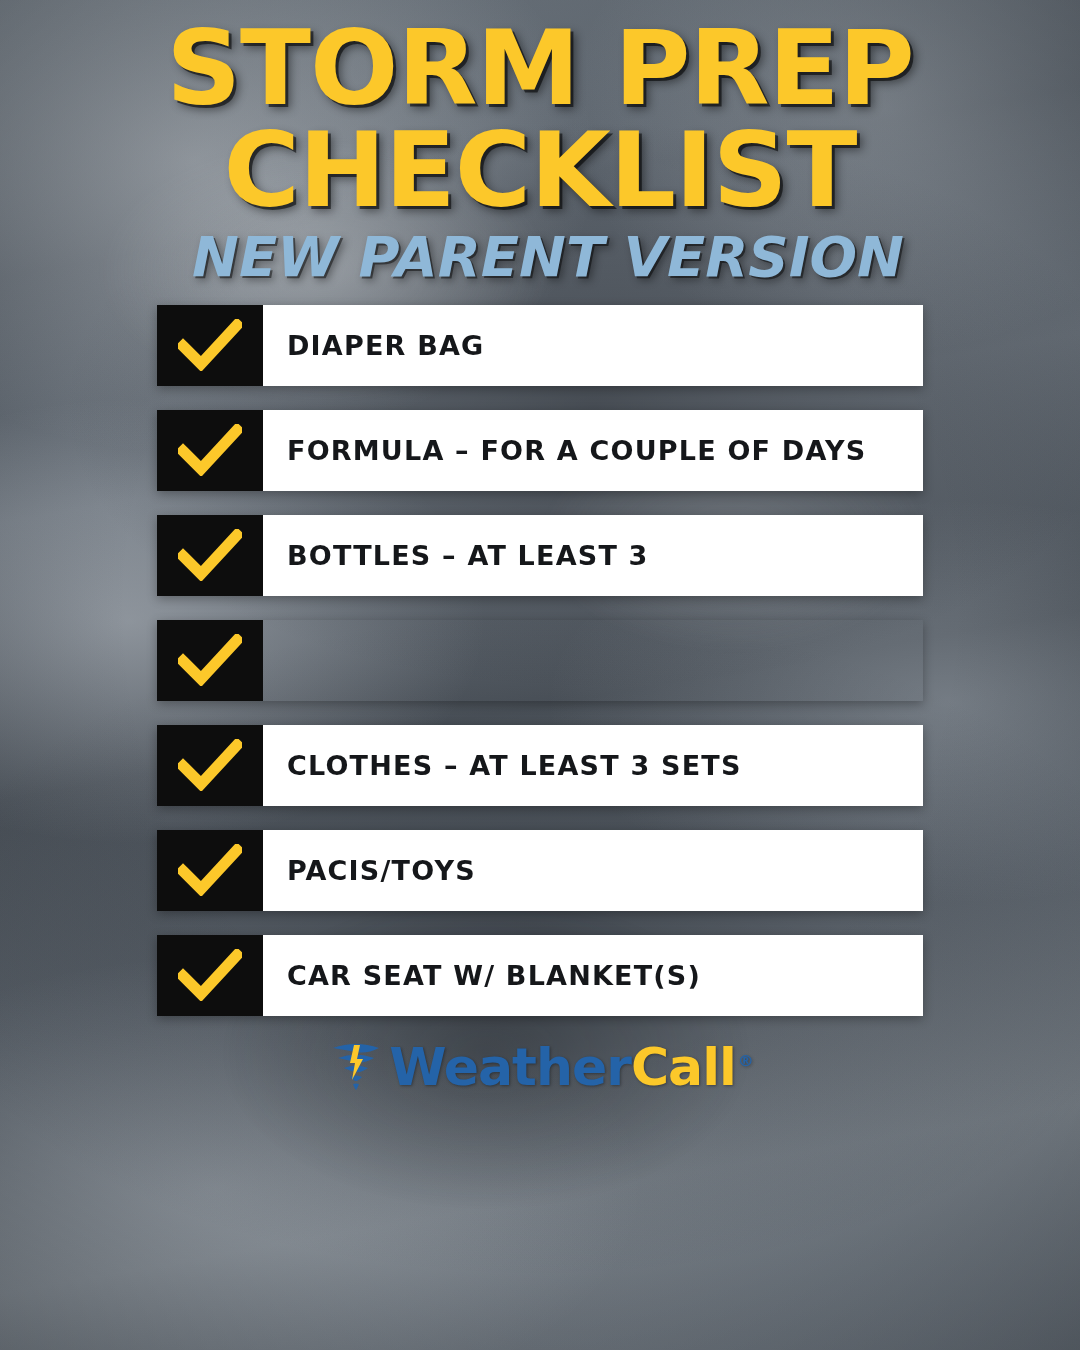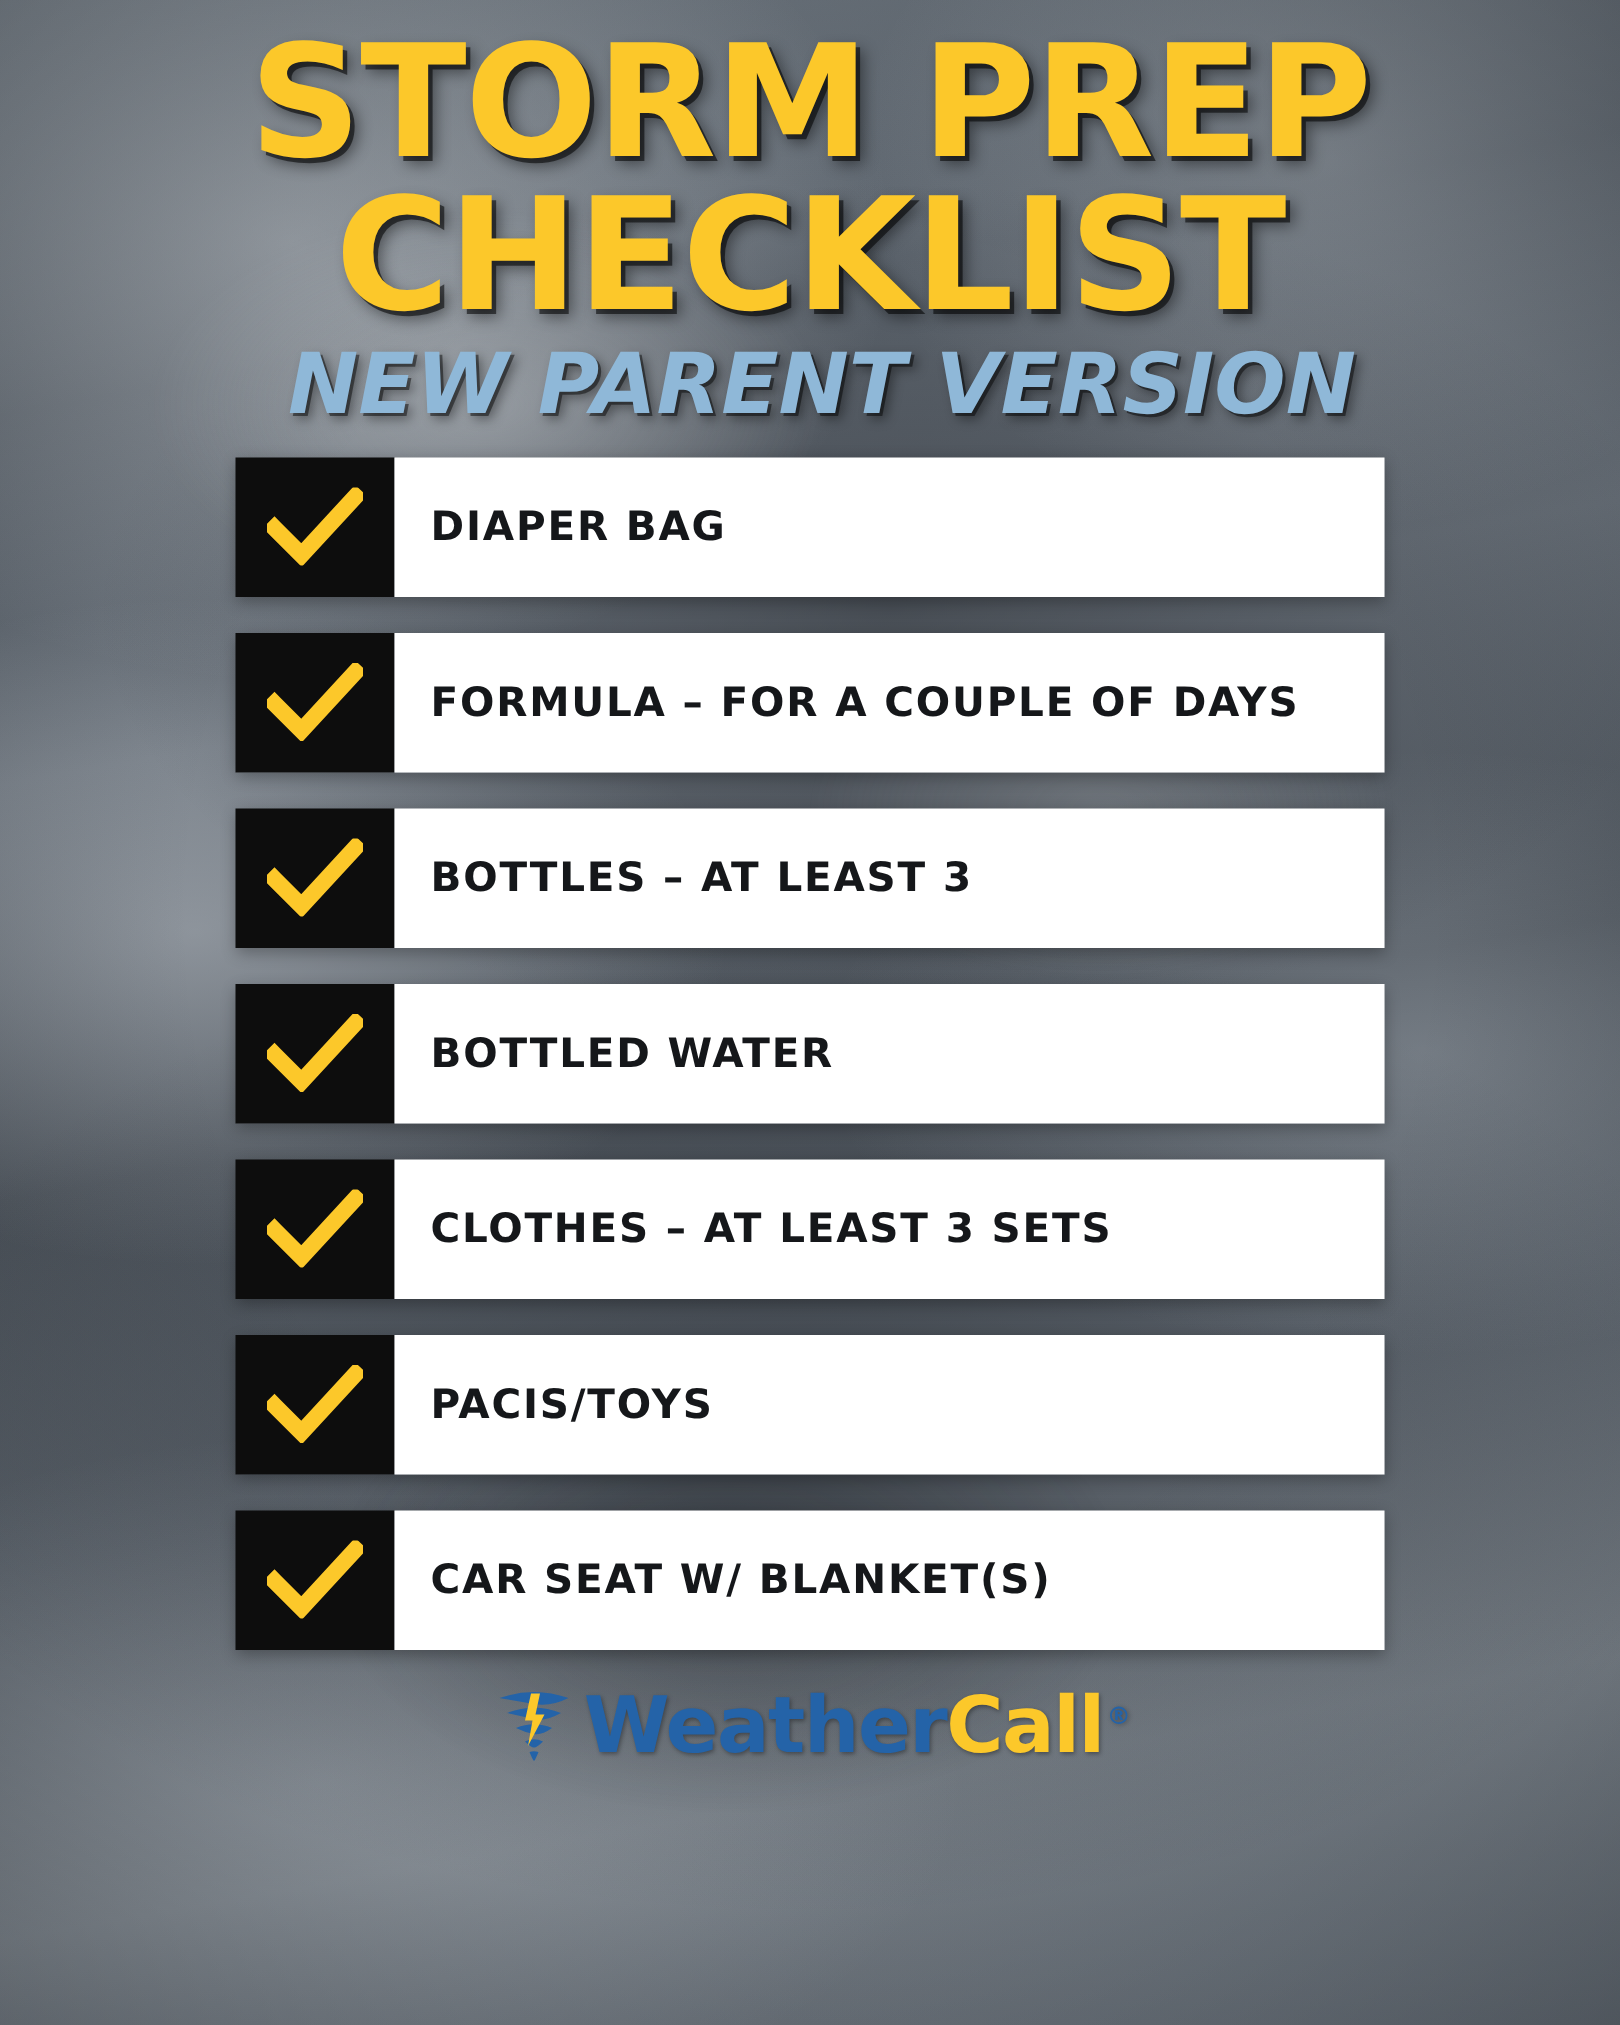--- a/index.html
+++ b/index.html
@@ -90,21 +90,21 @@
     position: relative;
     margin: 18px auto 0 auto;
     width: 766px;
     display: flex;
     flex-direction: column;
     gap: 24px;
   }
   .check-row {
     display: flex;
     align-items: stretch;
-    height: 93px;
+    height: 81px;
     box-shadow: 0 3px 10px rgba(0,0,0,0.30);
   }
   .check-box {
     width: 106px;
     flex: 0 0 106px;
     background: #0d0d0d;
     display: flex;
     align-items: center;
     justify-content: center;
   }
@@ -206,23 +206,20 @@
       <div class="check-label-wrap">
         <span class="check-label">BOTTLES – AT LEAST 3</span>
       </div>
     </div>
 
     <div class="check-row">
       <div class="check-box">
         <svg width="64" height="52" viewBox="0 0 64 52">
           <path d="M5 27 L23 45 L59 6" fill="none" stroke="#FCC82A" stroke-width="11" stroke-linecap="square" stroke-linejoin="miter"></path>
         </svg>
-      </div>
-      <div class="check-label-wrap">
-        <span class="check-label">BOTTLED WATER</span>
       </div>
     </div>
 
 
     <div class="check-row">
       <div class="check-box">
         <svg width="64" height="52" viewBox="0 0 64 52">
           <path d="M5 27 L23 45 L59 6" fill="none" stroke="#FCC82A" stroke-width="11" stroke-linecap="square" stroke-linejoin="miter"></path>
         </svg>
       </div>

